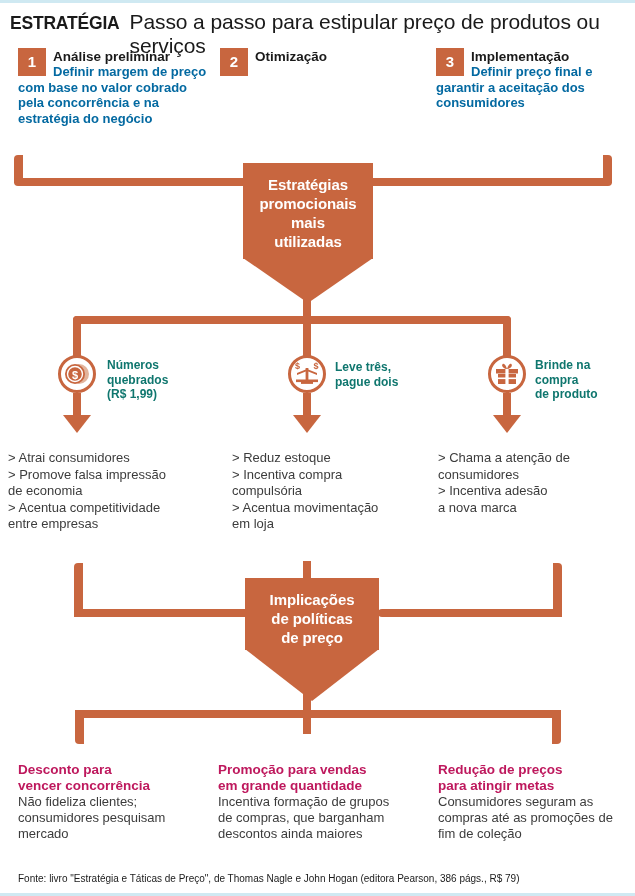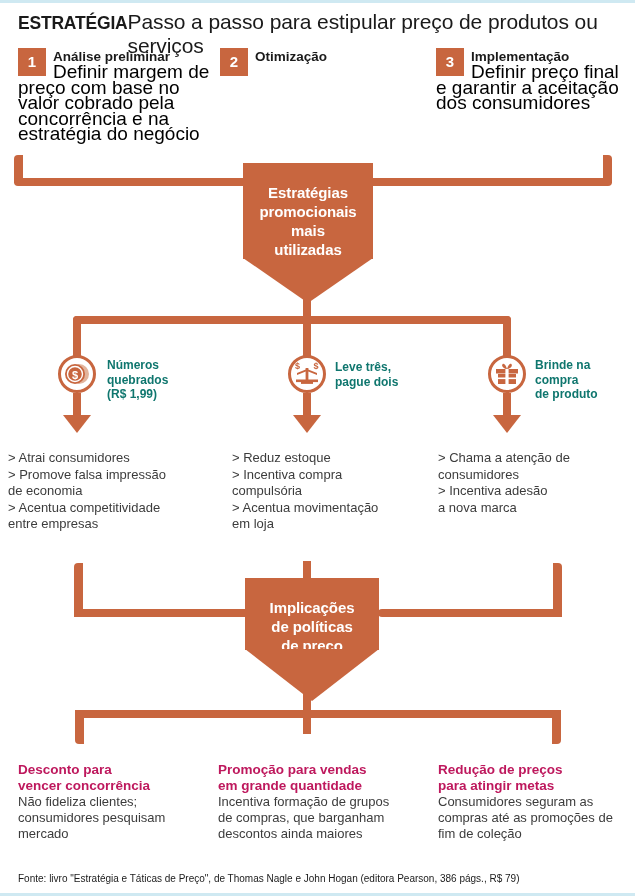--- a/index.html
+++ b/index.html
@@ -8,46 +8,46 @@
     background: #ffffff;
     font-family: "Liberation Sans", sans-serif;
     overflow: hidden;
   }
   #page { position: relative; width: 635px; height: 896px; background: #fff; }
 
   .topline { position:absolute; left:0; top:0; width:635px; height:3px; background:#cfe9f2; }
   .botline { position:absolute; left:0; top:893px; width:635px; height:3px; background:#cfe9f2; }
 
   
-  .header { position:absolute; left:18px; top:10px; width:600px; height:26px;
-            display:flex; align-items:baseline; }
+  .header { position:absolute; left:10px; top:10px; width:600px; height:26px;
+            display:flex; align-items:baseline; gap:10px; }
   .kicker { font-size:17.5px; font-weight:bold; color:#1a1a1a; letter-spacing:-0.2px; }
   .subtitle { font-size:21px; color:#1a1a1a; letter-spacing:-0.1px; }
 
   
   .steps { position:absolute; left:18px; top:48px; width:604px; height:106px; }
   .step { position:absolute; top:0; width:195px; }
   .step1 { left:0; }
   .step2 { left:202px; }
   .step3 { left:418px; }
   .stepnum { float:left; width:28px; height:28px; background:#C8663F; color:#fff;
              font-size:15px; font-weight:bold; text-align:center; line-height:28px;
              margin-right:7px; margin-bottom:1px; }
   .stephead { font-size:13.5px; font-weight:bold; color:#1a1a1a; line-height:15px;
               padding-top:1px; }
-  .steptext { font-size:19px; color:#000000; line-height:15.5px; }
+  .steptext { font-size:13px; color:#0369a1; line-height:15.5px;font-weight:bold; }
 
   
   .bar { position:absolute; background:#C8663F; }
 
   
   .pent { position:absolute; background:#C8663F;
           display:flex; align-items:flex-start; justify-content:center; }
   .pent .ptxt { color:#fff; font-size:15px; font-weight:bold; line-height:19px;
-                text-align:center; padding-top:20px; white-space:pre-line; letter-spacing:-0.1px; }
+                text-align:center; padding-top:12px; white-space:pre-line; letter-spacing:-0.1px; }
   .icirc { position:absolute; width:38px; height:38px; border:3.5px solid #C8663F;
            border-radius:50%; background:#fff; }
   .ilabel { position:absolute; font-size:12px; font-weight:bold; color:#0f766e;
             line-height:14.5px; white-space:pre-line; }
 
   
   .blist { position:absolute; font-size:13px; color:#3c3c3c; line-height:16.5px;
            white-space:pre-line; }
 
   

